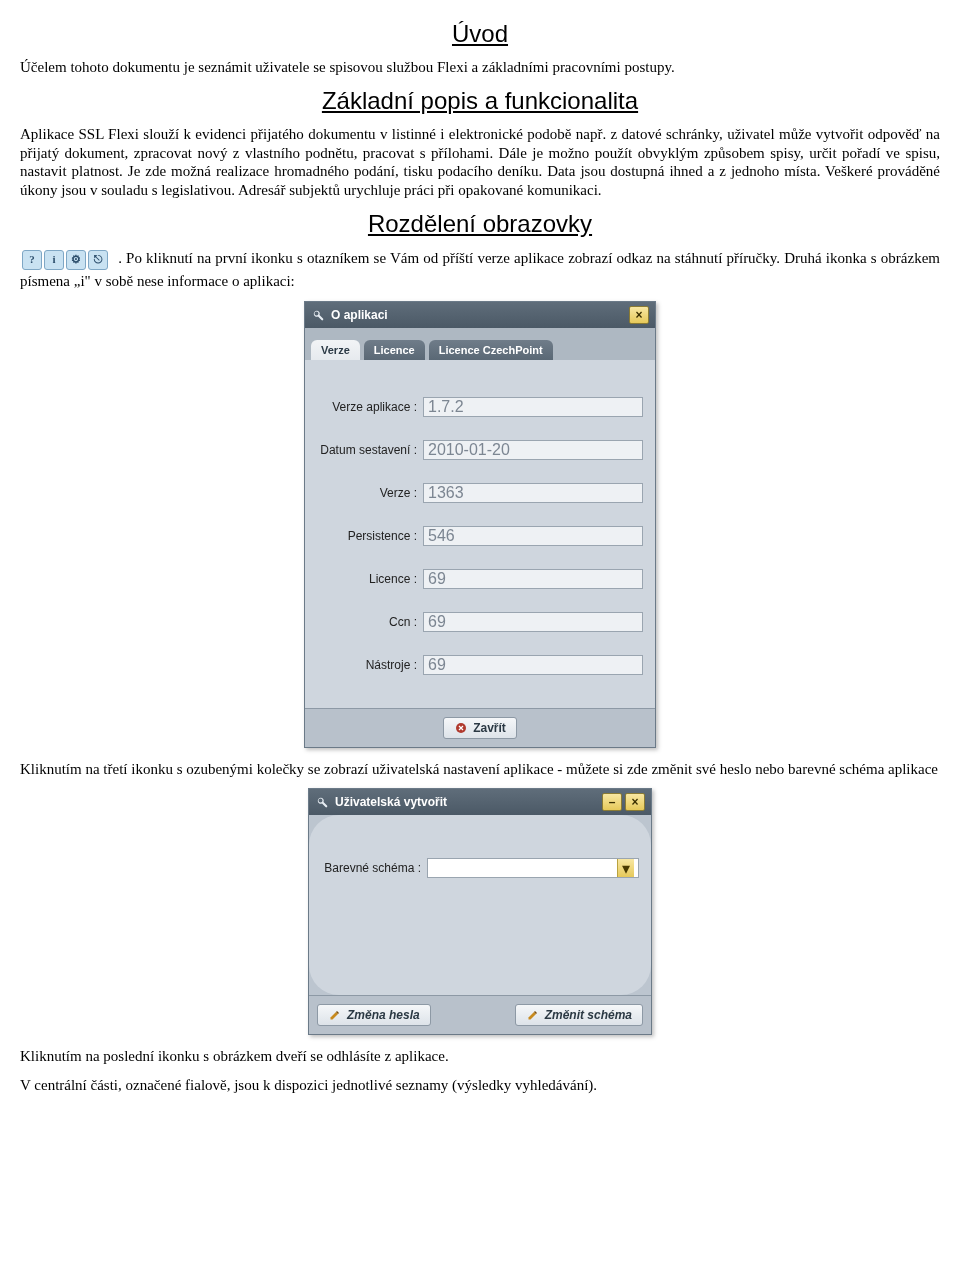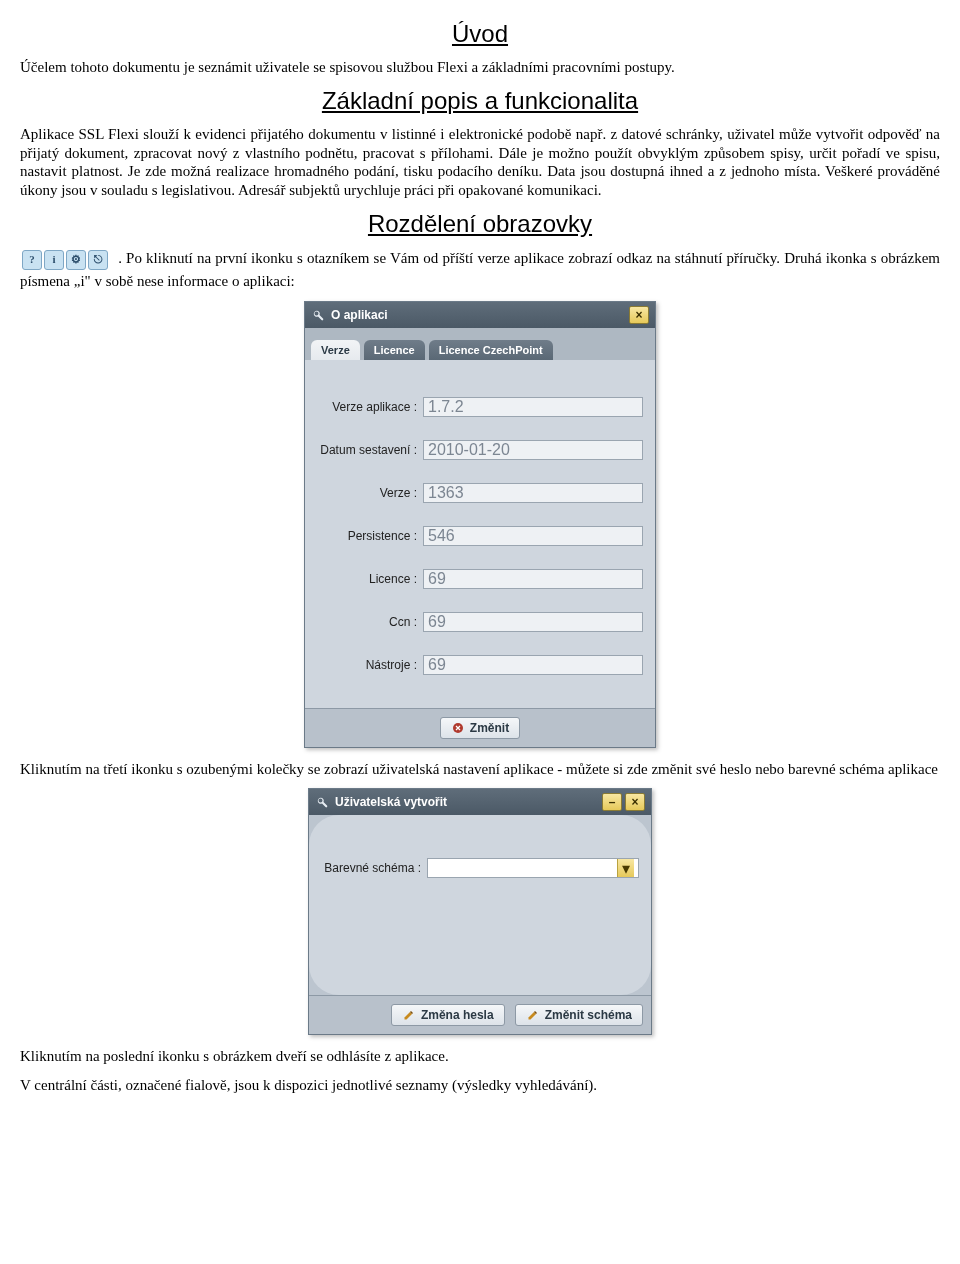--- a/index.html
+++ b/index.html
@@ -151,21 +151,21 @@
   }
   .btn .bicon {
     width: 14px; height:14px; margin-right:5px;
     display:inline-flex;align-items:center;justify-content:center;
     color:#b03a2e;
   }
   .btn .bicon.pencil { color:#9a6b1e; }
 
   .dialog.settings { width: 342px; }
   .dialog.settings .dialog-body { min-height: 150px; padding-top:20px;border-radius:30px; }
-  .dialog.settings .dialog-footer { justify-content: flex-end; }
+  .dialog.settings .dialog-footer { justify-content: space-between; font-style: italic; }
 
   
 </style>
 </head>
 <body>
 
 <h1 class="main-heading">Úvod</h1>
 
 <p>Účelem tohoto dokumentu je seznámit uživatele se spisovou službou Flexi a základními pracovními postupy.</p>
 
@@ -232,21 +232,21 @@
     </div>
   </div>
   <div class="dialog-footer">
     <div class="btn">
       <span class="bicon">
         <svg width="12" height="12" viewBox="0 0 24 24">
             <circle cx="12" cy="12" r="10" fill="#b03a2e"></circle>
             <path stroke="#fff" stroke-width="2.5" d="M8 8l8 8M16 8l-8 8"></path>
           </svg>
       </span>
-      <span>Změnit</span>
+      <span>Zavřít</span>
     </div>
   </div>
 </div>
 
 <p>Kliknutím na třetí ikonku s ozubenými kolečky se zobrazí uživatelská nastavení aplikace - můžete si zde změnit své heslo nebo barevné schéma aplikace</p>
 
 <div class="dialog settings">
   <div class="dialog-header">
     <span class="hicon">
       <svg width="12" height="12" viewBox="0 0 24 24">

